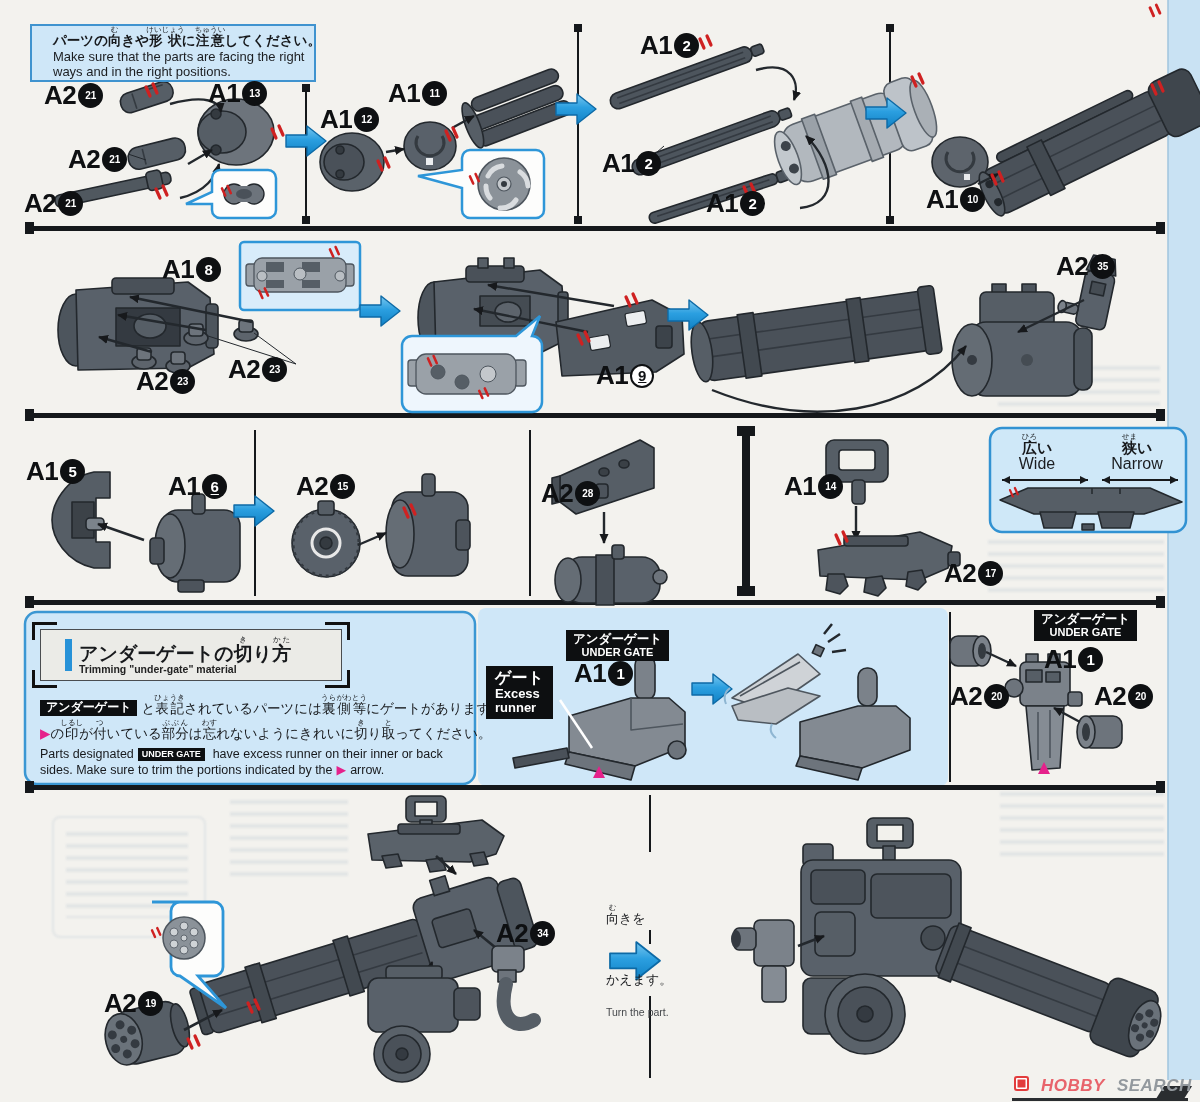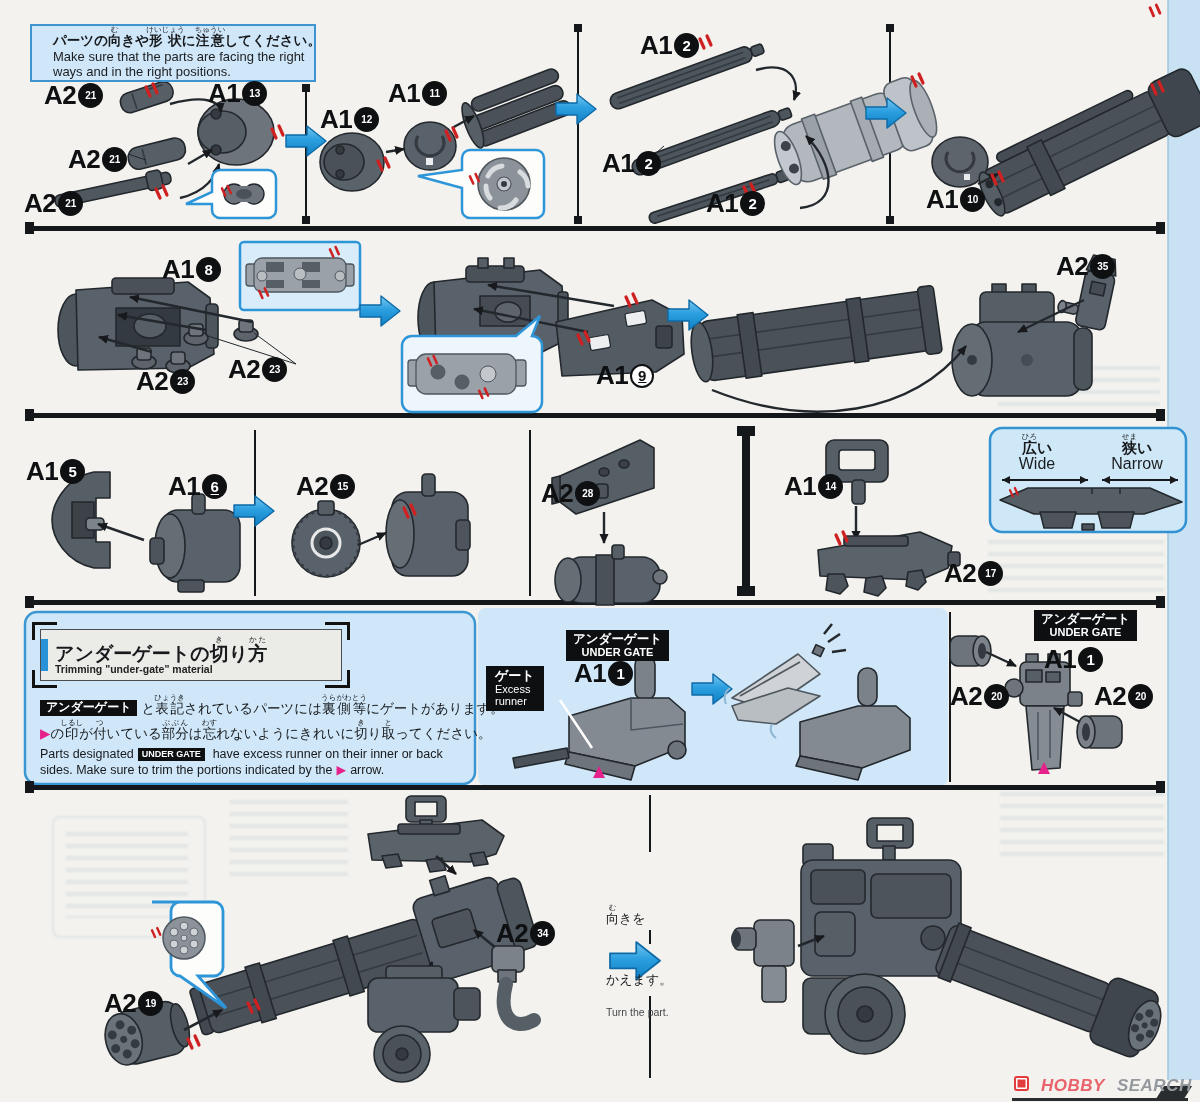--- a/index.html
+++ b/index.html
@@ -18,40 +18,40 @@
   #caution-box .jp{font-size:13.5px;font-weight:bold;line-height:1.1;white-space:nowrap;}
   #caution-box .en{font-size:13px;line-height:1.18;color:#1b1d20;}
   
   #ug-title-wrap{left:32px;top:622px;width:318px;height:66px;}
   .corner{position:absolute;width:22px;height:15px;}
   .corner.tl{left:0;top:0;border-left:3.5px solid #111;border-top:3.5px solid #111;}
   .corner.tr{right:0;top:0;border-right:3.5px solid #111;border-top:3.5px solid #111;}
   .corner.bl{left:0;bottom:0;border-left:3.5px solid #111;border-bottom:3.5px solid #111;}
   .corner.br{right:0;bottom:0;border-right:3.5px solid #111;border-bottom:3.5px solid #111;}
   #ug-title-box{position:absolute;left:8px;top:7px;right:8px;bottom:7px;background:#ebebe7;
-     border:1.5px solid #4a4d50;display:flex;align-items:center;gap:7px;padding:2px 0;box-sizing:border-box;}
+     border:1.5px solid #4a4d50;display:flex;align-items:center;gap:7px;padding:2px 24px;box-sizing:border-box;}
   #ug-title-bar{width:7px;height:32px;background:#2792d8;}
   #ug-title-box .jp{font-size:19px;font-weight:bold;line-height:1;white-space:nowrap;}
   #ug-title-box .en{font-size:10.5px;font-weight:bold;color:#222;}
   
   #ug-body{left:40px;top:694px;width:436px;}
   #ug-body .jline{font-size:13.5px;line-height:1.12;margin-bottom:3px;display:flex;align-items:flex-end;flex-wrap:nowrap;white-space:nowrap;}
   #ug-body .eline{font-size:12.5px;line-height:1.3;display:flex;align-items:center;gap:4px;white-space:nowrap;}
   .tagchip{background:#0d0f11;color:#fff;font-weight:bold;font-size:12px;padding:1px 6px 2px;margin-right:4px;}
   .tagchip.small{font-size:9px;padding:1px 4px;}
   .magenta{color:#e5218b;font-weight:bold;}
   
   .tag2{background:#0d0f11;color:#fff;text-align:center;padding:3px 7px;line-height:1.08;z-index:2;}
   .tag2 .jp{font-size:12.5px;font-weight:bold;display:block;white-space:nowrap;}
   .tag2 .en{font-size:11px;font-weight:bold;display:block;white-space:nowrap;}
   #tag-left{left:566px;top:630px;}
   #tag-right{left:1034px;top:610px;}
   #gate-tag{left:486px;top:666px;background:#0d0f11;color:#fff;padding:3px 9px 4px;line-height:1.1;z-index:2;}
-  #gate-tag .jp{font-size:13px;font-weight:bold;display:block;}
-  #gate-tag .en{font-size:11px;font-weight:normal;display:block;}
+  #gate-tag .jp{font-size:16px;font-weight:bold;display:block;}
+  #gate-tag .en{font-size:13px;font-weight:bold;display:block;}
   
   .wn{z-index:2;text-align:center;line-height:1.05;}
   #wide-label{left:1002px;top:433px;width:70px;}
   #narrow-label{left:1100px;top:433px;width:74px;}
   .wn .jp{font-size:15px;font-weight:bold;}
   .wn .en{font-size:16px;color:#1b1d20;}
   
   #turn-note{left:606px;top:858px;width:110px;line-height:1.15;}
   #turn-note .jp{font-size:13px;margin-top:46px;}
   #turn-note .en{font-size:10.5px;color:#46494c;margin-top:18px;}

